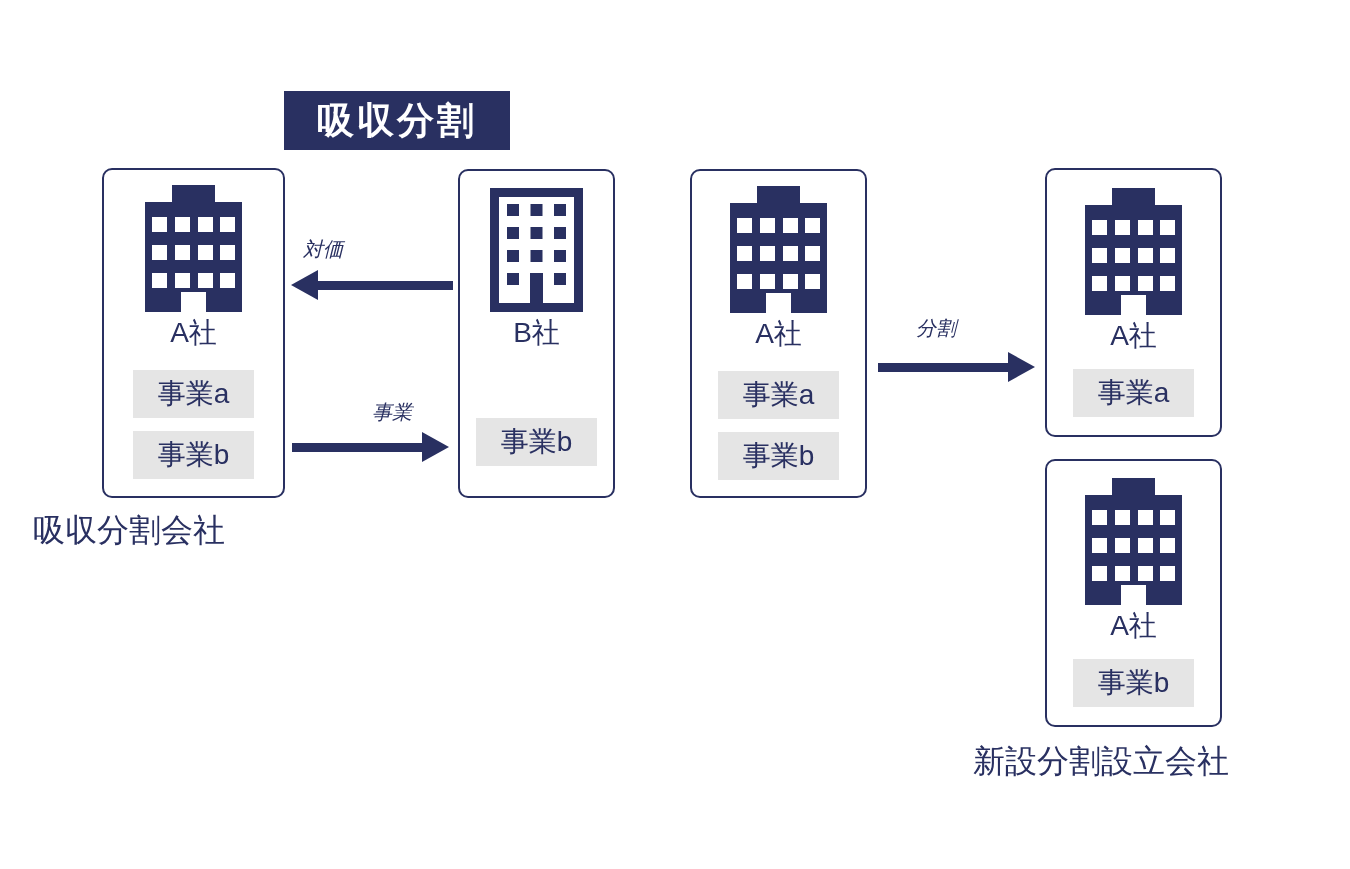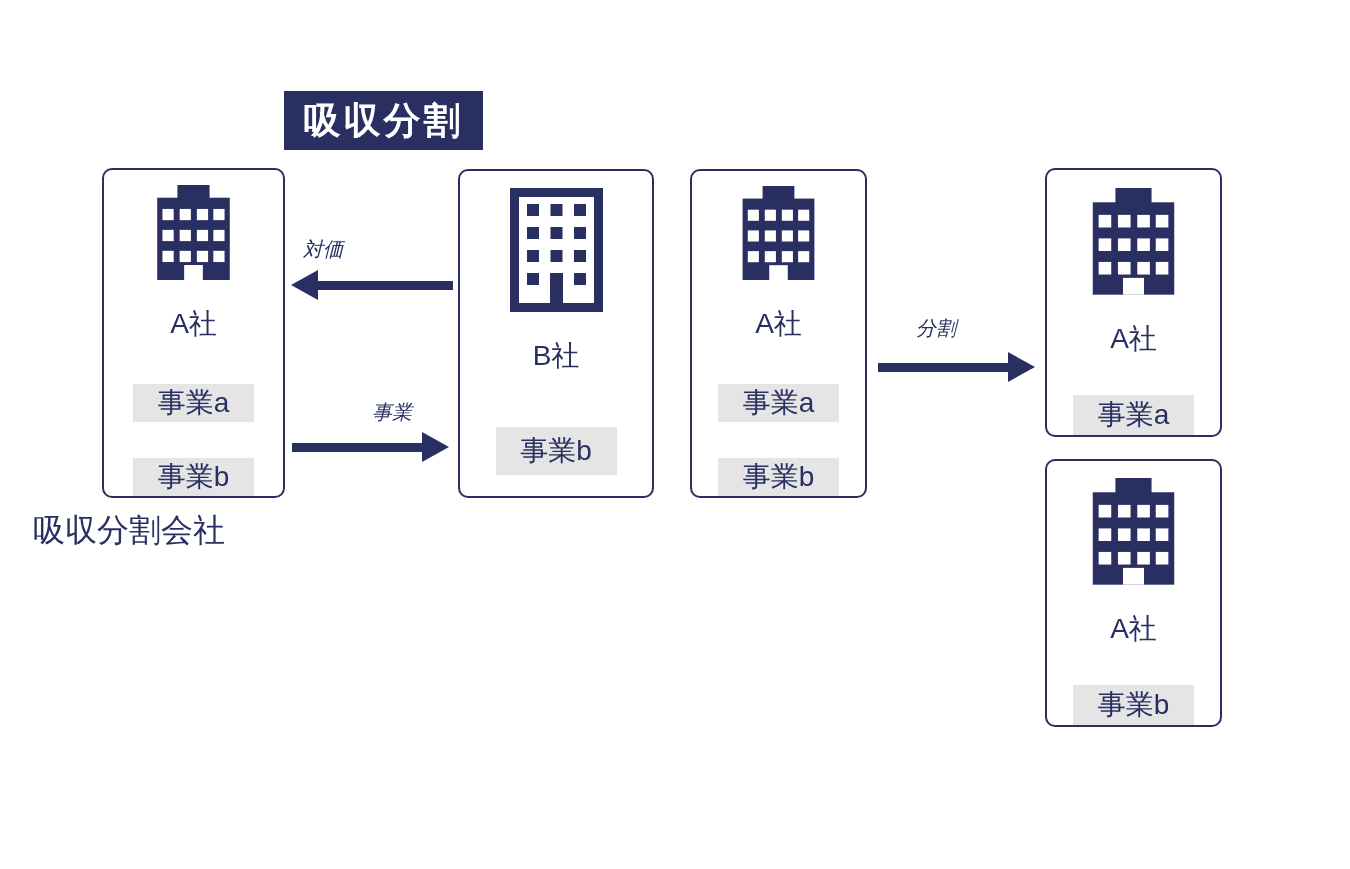--- a/index.html
+++ b/index.html
@@ -1,27 +1,27 @@
 <!DOCTYPE html>
 <html><head>
 <meta charset="utf-8">
 <style>
   html,body{margin:0;padding:0;background:#ffffff;}
   .canvas{
     position:relative;width:1350px;height:869px;background:#ffffff;
     font-family:"Liberation Sans","DejaVu Sans",sans-serif;color:#293061;overflow:hidden;
   }
   .badge{
-    position:absolute;width:199px;height:59px;background:#293061;color:#ffffff;
+    position:absolute;width:226px;height:59px;background:#293061;color:#ffffff;
     font-size:37px;font-weight:bold;letter-spacing:3px;
     display:flex;align-items:center;justify-content:center;
   }
   .cbox{
     position:absolute;box-sizing:border-box;border:2px solid #293061;border-radius:10px;
-    background:#ffffff;display:flex;flex-direction:column;align-items:center;gap:23px;
+    background:#ffffff;display:flex;flex-direction:column;align-items:center;
   }
   .cname{font-size:28px;line-height:36px;margin-top:3px;}
   .chip{
     width:121px;height:48px;background:#e5e5e5;margin-top:13px;
     display:flex;align-items:center;justify-content:center;font-size:28px;
   }
   .chip.mt-lg{margin-top:19px;}
   .chip.mt-auto{margin-top:auto;}
   .chip.mt-md{margin-top:15px;}
   .arrow{position:absolute;display:flex;align-items:center;}
@@ -82,21 +82,21 @@
   <div class="cbox" style="left:102px;top:168px;width:183px;height:330px;padding-top:15px">
     <svg width="97" height="127" viewBox="0 0 97 127">
         <use href="#bldg-filled"></use>
       </svg>
     <div class="cname">A社</div>
     <div class="chip mt-lg">事業a</div>
     <div class="chip">事業b</div>
   </div>
   <div class="caption" style="left:33px;top:514px">吸収分割会社</div>
 
-  <div class="cbox" style="left:458px;top:169px;width:196px;height:329px;padding:17px 0 21px">
+  <div class="cbox" style="left:458px;top:169px;width:157px;height:329px;padding:17px 0 30px">
     <svg width="93" height="124" viewBox="0 0 93 124">
         <use href="#bldg-outline"></use>
       </svg>
     <div class="cname">B社</div>
     <div class="chip mt-auto">事業b</div>
   </div>
 
   <div class="arrow-label" style="left:303px;top:233px">対価</div>
   <div class="arrow" style="left:291px;top:270px;width:162px;height:30px">
     <div class="ah-left"></div>
@@ -132,14 +132,15 @@
     <div class="chip mt-md">事業a</div>
   </div>
 
   <div class="cbox" style="left:1045px;top:459px;width:177px;height:268px;padding-top:17px">
     <svg width="97" height="127" viewBox="0 0 97 127">
         <use href="#bldg-filled"></use>
       </svg>
     <div class="cname">A社</div>
     <div class="chip mt-md">事業b</div>
   </div>
+  <div class="caption" style="left:973px;top:745px">新設分割設立会社</div>
 
 </div>
 
 </body></html>

